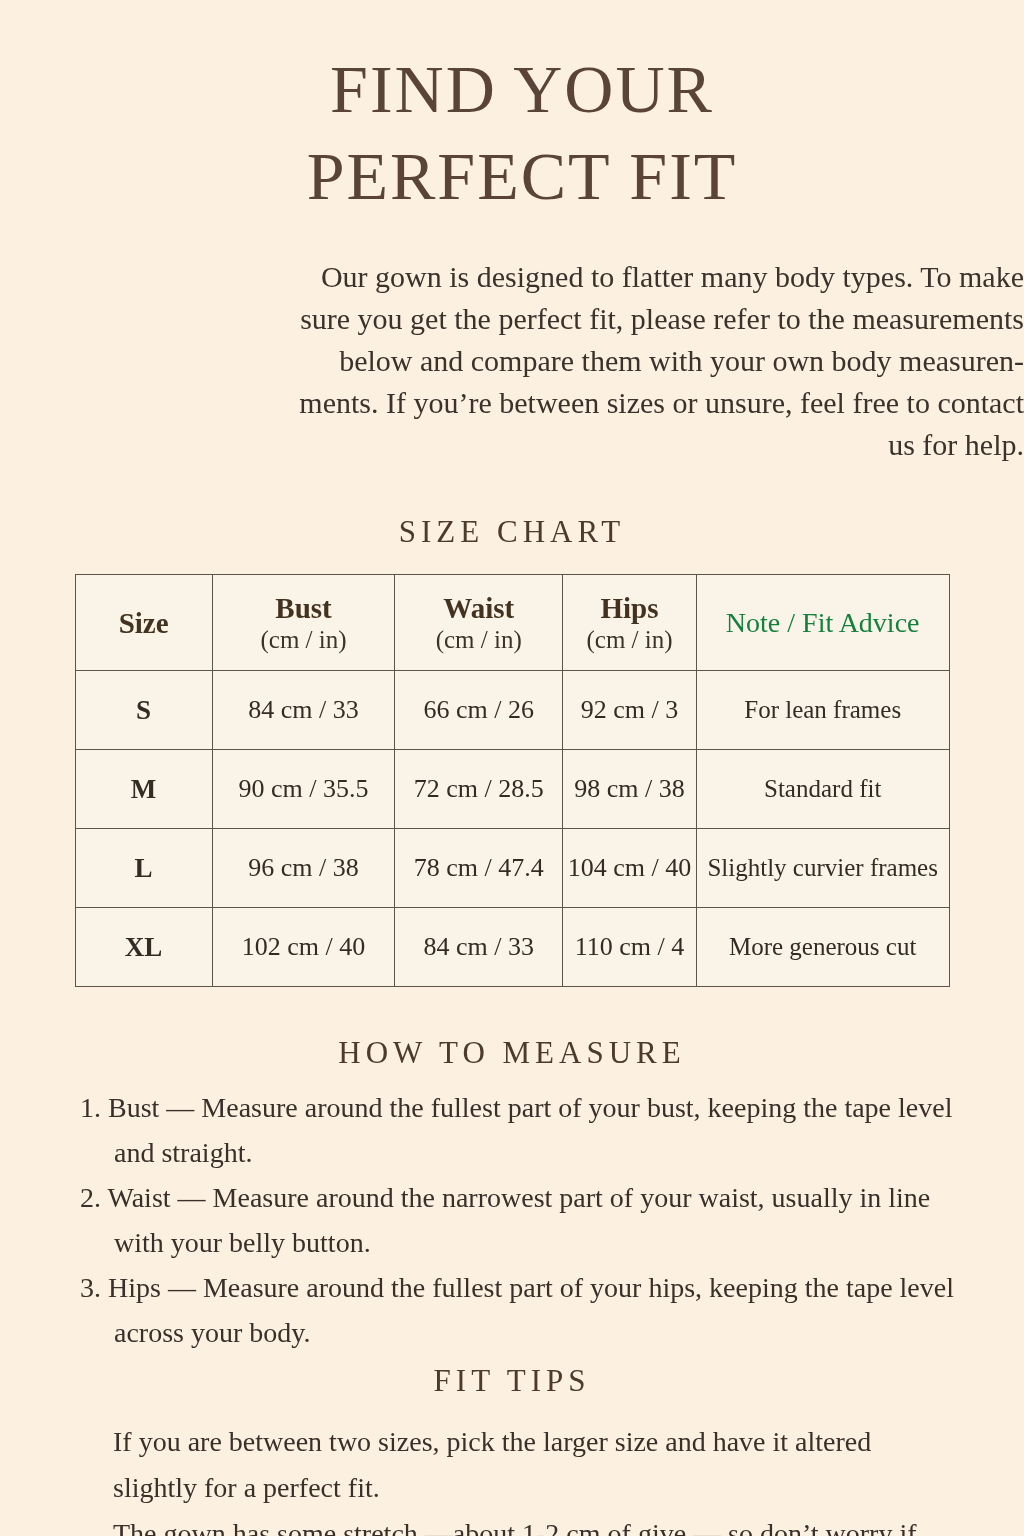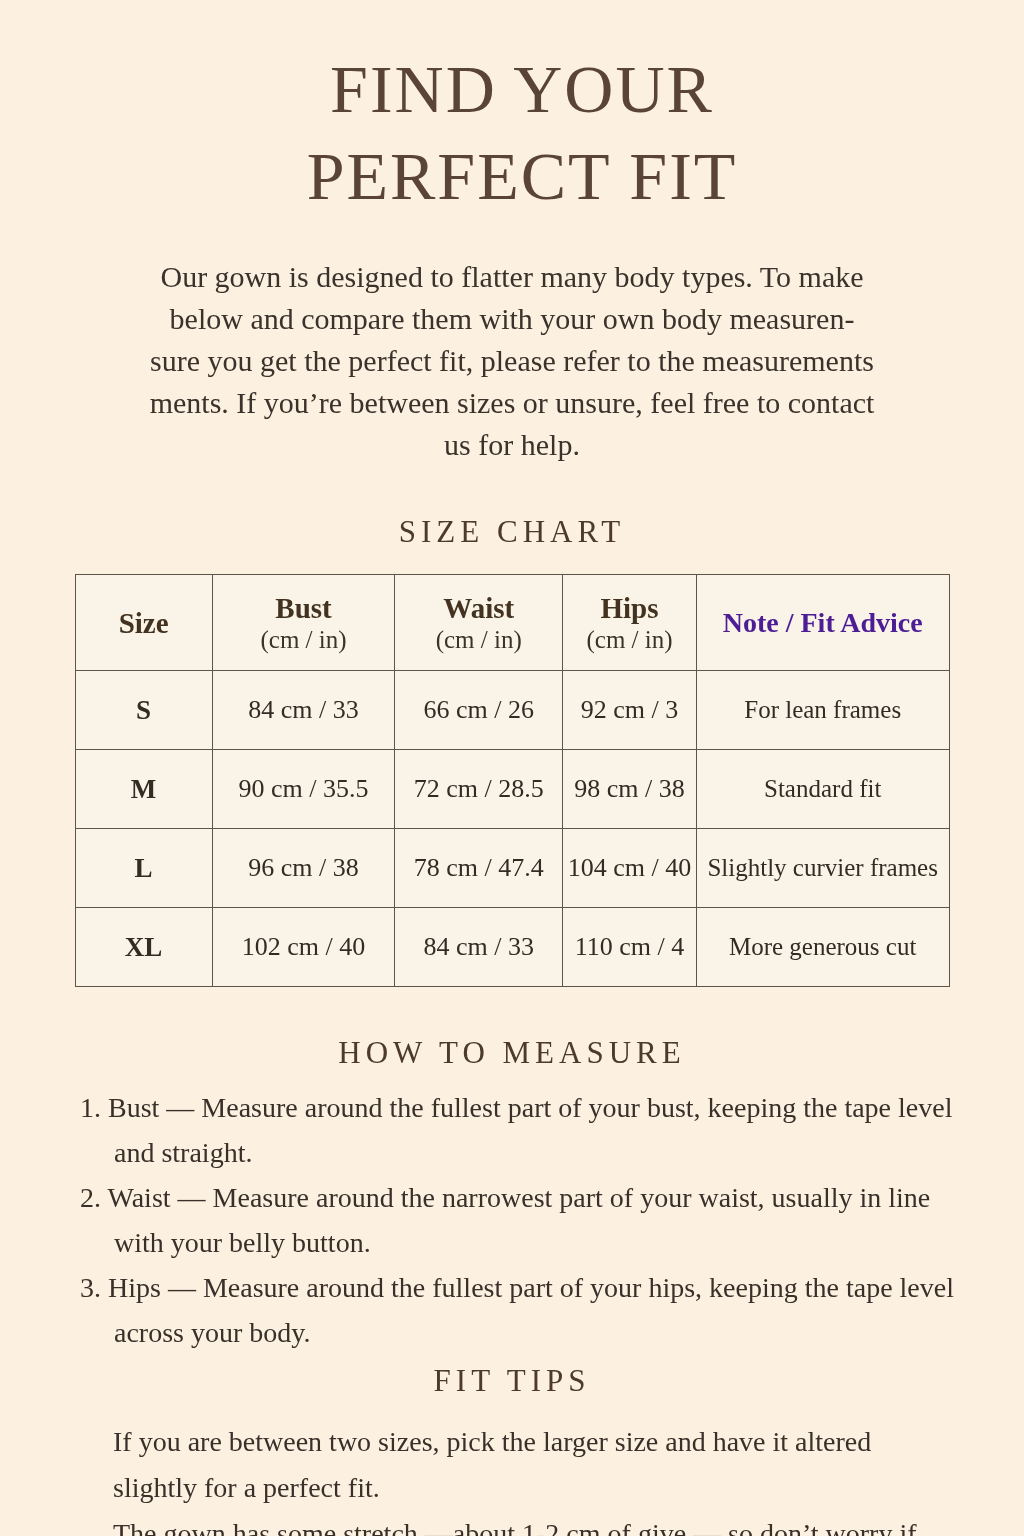--- a/index.html
+++ b/index.html
@@ -17,21 +17,21 @@
     font-size: 68px;
     line-height: 87px;
     letter-spacing: 2px;
     color: #5a4435;
     font-weight: normal;
     padding-left: 20px;
   }
 
   .intro {
     margin-top: 36px;
-    text-align: center;
+    text-align: right;
     font-size: 30px;
     line-height: 42px;
     color: #3a322b;
   }
   .intro .line { white-space: nowrap; }
 
   .section-heading {
     margin-top: 48px;
     text-align: center;
     font-size: 31px;
@@ -59,21 +59,21 @@
   col.c-waist { width: 19.2%; }
   col.c-hips  { width: 15.3%; }
   col.c-note  { width: 28.9%; }
 
   tr.header-row { height: 96px; }
   tr.data-row   { height: 79px; }
 
   .col-label { display: block; font-size: 29px; font-weight: bold; color: #43321f; line-height: 34px; }
   .col-sub   { display: block; font-size: 25px; font-weight: normal; color: #3c3227; line-height: 30px; }
   .col-sub:empty { display: none; }
-  th.note-header .col-label { font-weight: bold; font-size: 28px; color: #4c1d95; }
+  th.note-header .col-label { font-weight: normal; font-size: 28px; color: #15803d; }
 
   td.size-cell { font-size: 27px; font-weight: bold; color: #3b2f22; }
   td.num-cell  { font-size: 26px; white-space: nowrap; }
   td.hips-cell { font-size: 26px; white-space: nowrap; text-align: center; }
   td.note-cell { font-size: 25px; white-space: nowrap; }
 
   .measure-list {
     width: 880px;
     margin: 14px 0 0 80px;
     font-size: 28px;
@@ -99,22 +99,22 @@
 
 <div class="page">
 
   <h1 class="title">
     <div>FIND YOUR</div>
     <div>PERFECT FIT</div>
   </h1>
 
   <div class="intro">
     <div class="line">Our gown is designed to flatter many body types. To make</div>
+    <div class="line">sure you get the perfect fit, please refer to the measurements</div>
     <div class="line">below and compare them with your own body measuren-</div>
-    <div class="line">sure you get the perfect fit, please refer to the measurements</div>
     <div class="line">ments. If you’re between sizes or unsure, feel free to contact</div>
     <div class="line">us for help.</div>
   </div>
 
   <h2 class="section-heading">SIZE CHART</h2>
 
   <table class="size-table">
     <colgroup>
       <col class="c-size">
         <col class="c-bust">

